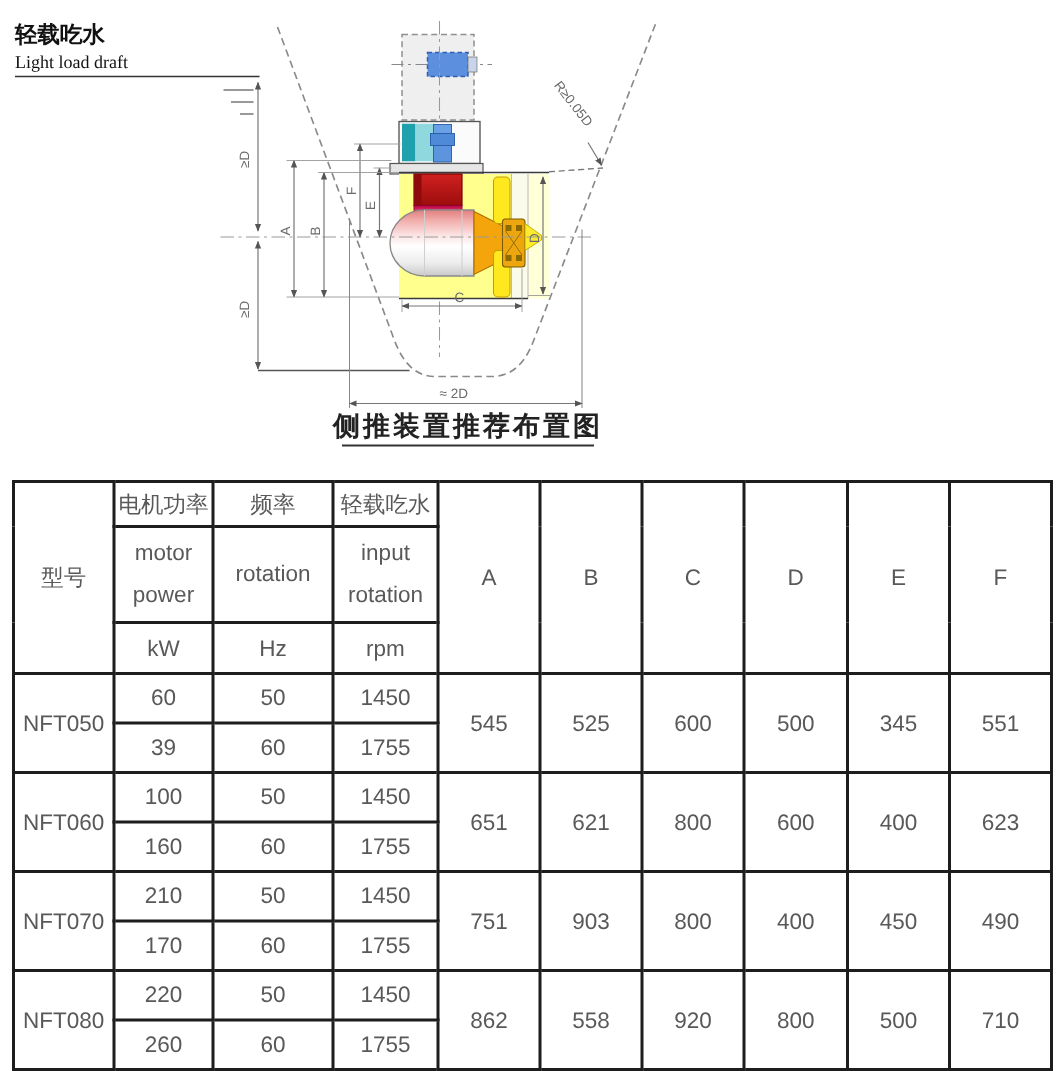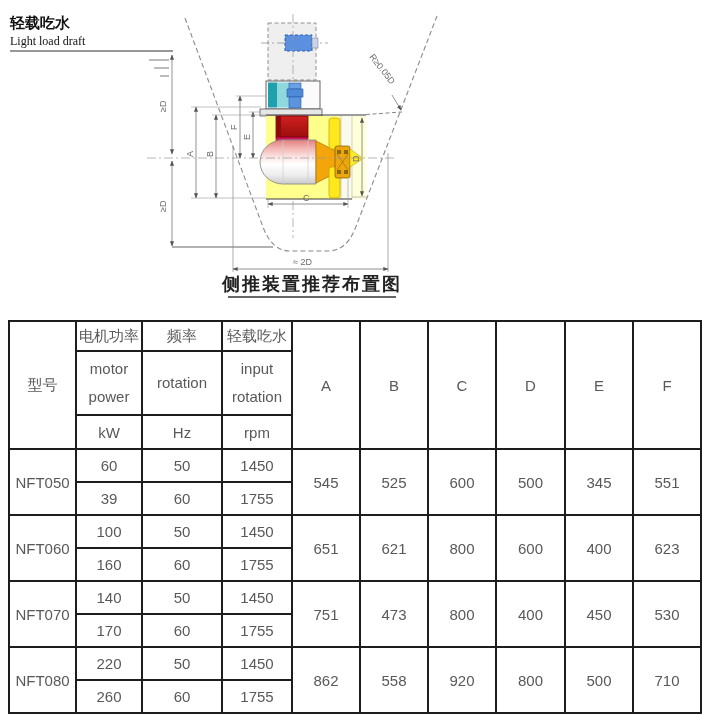--- a/index.html
+++ b/index.html
@@ -245,29 +245,29 @@
           <td rowspan="2">400</td>
           <td rowspan="2">623</td>
         </tr>
         <tr>
           <td>160</td>
           <td>60</td>
           <td>1755</td>
         </tr>
         <tr>
           <td rowspan="2">NFT070</td>
-          <td>140</td>
+          <td>210</td>
           <td>50</td>
           <td>1450</td>
           <td rowspan="2">751</td>
-          <td rowspan="2">473</td>
+          <td rowspan="2">903</td>
           <td rowspan="2">800</td>
           <td rowspan="2">400</td>
           <td rowspan="2">450</td>
-          <td rowspan="2">530</td>
+          <td rowspan="2">490</td>
         </tr>
         <tr>
           <td>170</td>
           <td>60</td>
           <td>1755</td>
         </tr>
         <tr>
           <td rowspan="2">NFT080</td>
           <td>220</td>
           <td>50</td>

